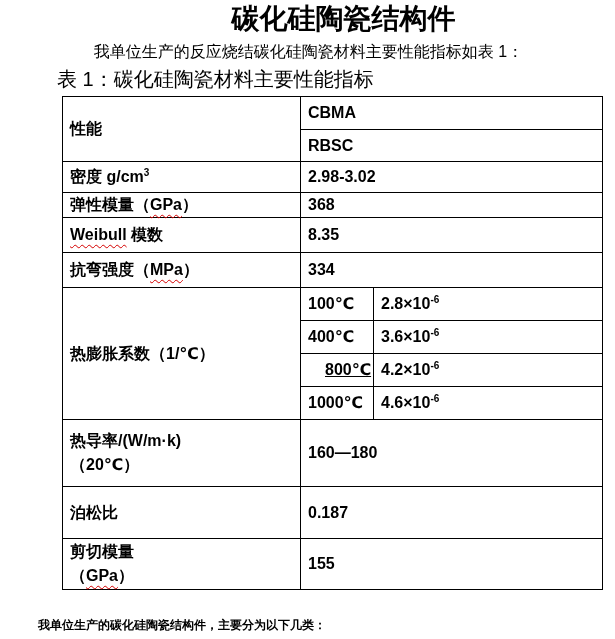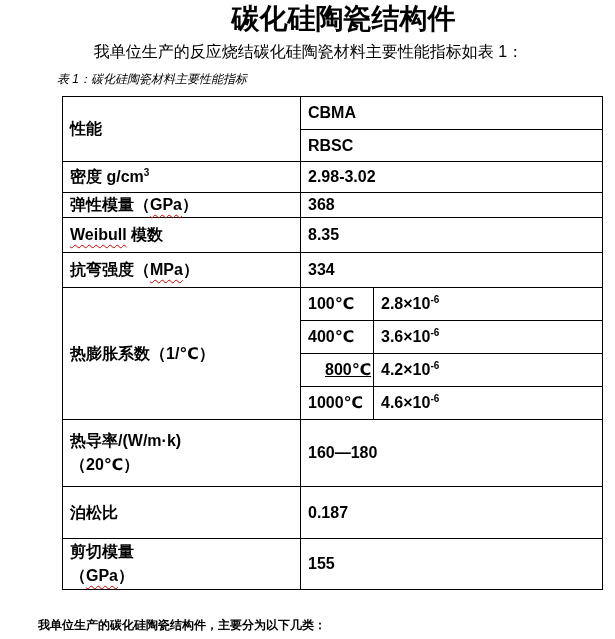--- a/index.html
+++ b/index.html
@@ -20,24 +20,23 @@
   }
   .intro {
     margin: 8px 0 0 2px;
     font-size: 16px;
     line-height: 22px;
     font-weight: 400;
     text-align: center;
   }
   .caption {
     margin: 5px 0 0 57px;
-    font-size: 12px;
+    font-size: 20px;
     line-height: 22px;
     font-weight: 400;
-    font-style: italic;
   }
   table.props {
     border-collapse: collapse;
     table-layout: fixed;
     width: 540px;
     margin: 6px 0 0 62px;
     font-size: 16px;
     font-weight: 700;
   }
   table.props td {

